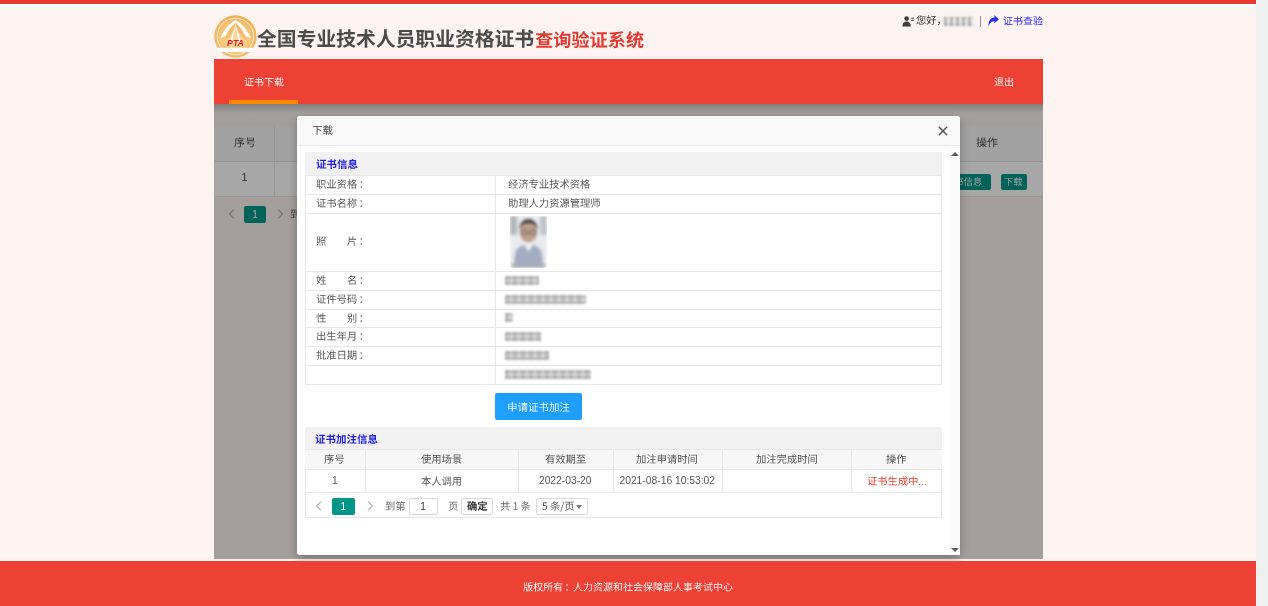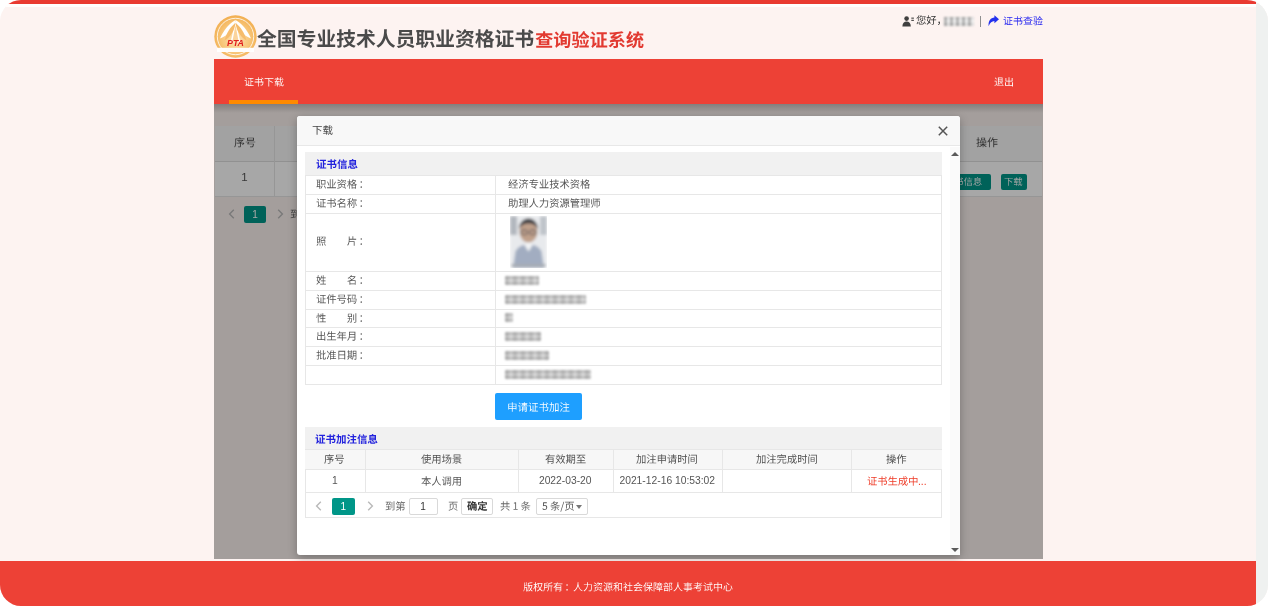--- a/index.html
+++ b/index.html
@@ -1,12 +1,12 @@
 <!DOCTYPE html>
-<html><head><meta charset="utf-8"><style>html,body{margin:0;padding:0}*{box-sizing:border-box}body{font-family:"Liberation Sans",sans-serif;}#page{position:relative;width:1268px;height:606px;overflow:hidden;background:#fdf3f1;border-radius:21px;}.abs{position:absolute;}</style></head><body>
+<html><head><meta charset="utf-8"><style>html,body{margin:0;padding:0}*{box-sizing:border-box}body{font-family:"Liberation Sans",sans-serif;}#page{position:relative;width:1268px;height:606px;overflow:hidden;background:#fdf3f1;}.abs{position:absolute;}</style></head><body>
 <div id="page">
 <div class="abs" style="left:1256.0px;top:0.0px;width:12.0px;height:606.0px;background:#eff1f0;"></div>
 <div class="abs" style="left:0.0px;top:0.0px;width:1256.0px;height:4.0px;background:#e93a31;"></div>
 <div class="abs" style="left:0.0px;top:4.0px;width:1256.0px;height:2.5px;background:#fffefd;"></div>
 <div class="abs" style="left:214.0px;top:14.5px;width:43.0px;height:43.0px;">
       <svg width="43" height="43" viewBox="0 0 43 43" style="display:block">
 <defs>
           <radialGradient id="g1" cx="50%" cy="55%" r="60%">
 <stop offset="0%" stop-color="#fde3b5"></stop>
             <stop offset="55%" stop-color="#f8c679"></stop>
@@ -278,21 +278,21 @@
         <path d="M5.4 -7.6H7.8V-6.6H5.4ZM4.7 -8.2V-6.0H8.5V-8.2ZM4.3 -4.9H5.7V-3.8H4.3ZM7.5 -4.9H8.9V-3.8H7.5ZM1.6 -8.7V-6.6H0.5V-5.9H1.6V-3.6C1.2 -3.4 0.7 -3.3 0.4 -3.2L0.6 -2.4L1.6 -2.8V-0.1C1.6 0.0 1.6 0.1 1.5 0.1C1.4 0.1 1.1 0.1 0.7 0.1C0.8 0.3 0.9 0.6 1.0 0.8C1.5 0.8 1.8 0.7 2.1 0.6C2.3 0.5 2.4 0.3 2.4 -0.1V-3.1L3.4 -3.5L3.3 -4.2L2.4 -3.9V-5.9H3.3V-6.6H2.4V-8.7ZM6.2 -3.2V-2.4H3.5V-1.8H5.8C5.0 -1.0 3.9 -0.3 2.9 -0.0C3.0 0.1 3.2 0.4 3.3 0.6C4.4 0.2 5.5 -0.5 6.2 -1.3V0.8H7.0V-1.4C7.6 -0.6 8.6 0.1 9.5 0.5C9.6 0.3 9.8 0.1 10.0 -0.1C9.1 -0.4 8.1 -1.1 7.4 -1.8H9.8V-2.4H7.0V-3.2H9.6V-5.5H6.9V-3.2H6.3V-5.5H3.7V-3.2Z M15.7 -8.5C15.2 -7.0 14.4 -5.5 13.4 -4.6C13.6 -4.4 13.9 -4.2 14.0 -4.0C14.6 -4.6 15.1 -5.4 15.5 -6.2H16.2V0.8H17.0V-1.7H20.1V-2.4H17.0V-4.0H20.0V-4.7H17.0V-6.2H20.2V-6.9H15.9C16.1 -7.4 16.3 -7.9 16.5 -8.3ZM13.2 -8.6C12.7 -7.0 11.7 -5.5 10.7 -4.5C10.8 -4.3 11.0 -3.9 11.1 -3.7C11.5 -4.1 11.8 -4.5 12.1 -5.0V0.8H12.9V-6.2C13.3 -6.9 13.7 -7.6 14.0 -8.4Z" fill="#4f4f4f"></path>
       </svg>
     </div>
 <div class="abs" style="left:304.5px;top:474.5px;width:60.5px;font-size:10.3px;color:#555;text-align:center;">1</div>
 <div style="position:absolute;left:420.9px;top:475.6px;">
       <svg width="41.2" height="10.7" viewBox="-0.00 -8.86 41.20 10.71" style="display:block;overflow:visible">
         <path d="M4.7 -8.6V-6.5H0.7V-5.7H3.8C3.0 -3.9 1.8 -2.3 0.4 -1.4C0.6 -1.3 0.8 -1.0 0.9 -0.8C2.4 -1.8 3.8 -3.7 4.6 -5.7H4.7V-1.9H2.3V-1.1H4.7V0.8H5.6V-1.1H8.0V-1.9H5.6V-5.7H5.7C6.5 -3.7 7.8 -1.8 9.3 -0.8C9.5 -1.1 9.7 -1.3 9.9 -1.5C8.5 -2.3 7.2 -4.0 6.5 -5.7H9.7V-6.5H5.6V-8.6Z M15.0 -8.6C15.0 -7.0 15.0 -2.0 10.7 0.2C11.0 0.3 11.2 0.6 11.4 0.8C13.9 -0.6 15.0 -2.9 15.5 -4.9C16.0 -3.0 17.1 -0.5 19.7 0.7C19.8 0.5 20.0 0.3 20.2 0.1C16.6 -1.5 16.0 -5.9 15.8 -7.1C15.9 -7.7 15.9 -8.2 15.9 -8.6Z M21.7 -8.0C22.2 -7.5 22.9 -6.8 23.2 -6.3L23.8 -6.9C23.5 -7.3 22.8 -8.0 22.2 -8.4ZM21.0 -5.4V-4.7H22.5V-1.1C22.5 -0.6 22.1 -0.2 21.9 0.0C22.1 0.1 22.3 0.4 22.4 0.5C22.5 0.4 22.8 0.2 24.2 -0.9C24.0 -0.5 23.8 0.0 23.5 0.4C23.7 0.5 24.0 0.7 24.1 0.8C25.1 -0.6 25.2 -2.8 25.2 -4.3V-7.5H29.4V-0.1C29.4 0.0 29.4 0.1 29.2 0.1C29.1 0.1 28.6 0.1 28.0 0.1C28.1 0.3 28.3 0.6 28.3 0.8C29.0 0.8 29.5 0.8 29.7 0.7C30.0 0.5 30.1 0.3 30.1 -0.1V-8.2H24.5V-4.3C24.5 -3.4 24.5 -2.2 24.2 -1.2C24.1 -1.3 24.1 -1.5 24.0 -1.7L23.2 -1.1V-5.4ZM27.0 -7.2V-6.3H25.9V-5.7H27.0V-4.7H25.6V-4.1H29.0V-4.7H27.6V-5.7H28.8V-6.3H27.6V-7.2ZM25.9 -3.2V-0.4H26.5V-0.8H28.6V-3.2ZM26.5 -2.7H28.0V-1.4H26.5Z M32.5 -7.9V-4.2C32.5 -2.7 32.4 -0.9 31.2 0.4C31.4 0.5 31.7 0.7 31.8 0.9C32.6 0.0 33.0 -1.2 33.1 -2.3H35.7V0.7H36.5V-2.3H39.3V-0.2C39.3 -0.0 39.2 0.0 39.0 0.0C38.8 0.0 38.1 0.1 37.4 0.0C37.5 0.2 37.6 0.6 37.6 0.8C38.6 0.8 39.2 0.8 39.6 0.6C39.9 0.5 40.0 0.3 40.0 -0.2V-7.9ZM33.2 -7.2H35.7V-5.5H33.2ZM39.3 -7.2V-5.5H36.5V-7.2ZM33.2 -4.8H35.7V-3.1H33.2C33.2 -3.5 33.2 -3.8 33.2 -4.2ZM39.3 -4.8V-3.1H36.5V-4.8Z" fill="#555555"></path>
       </svg>
     </div>
 <div class="abs" style="left:518.0px;top:474.5px;width:94.5px;font-size:10.3px;color:#555;text-align:center;">2022-03-20</div>
-<div class="abs" style="left:612.5px;top:474.5px;width:109.5px;font-size:10.3px;color:#555;text-align:center;">2021-12-16 10:53:02</div>
+<div class="abs" style="left:612.5px;top:474.5px;width:109.5px;font-size:10.3px;color:#555;text-align:center;">2021-08-16 10:53:02</div>
 <div style="position:absolute;left:866.5px;top:475.6px;">
       <svg width="51.5" height="10.7" viewBox="-0.00 -8.86 51.50 10.71" style="display:block;overflow:visible">
         <path d="M1.1 -7.9C1.6 -7.4 2.3 -6.8 2.6 -6.3L3.2 -6.9C2.8 -7.3 2.1 -7.9 1.6 -8.4ZM3.6 -0.3V0.4H9.9V-0.3H7.5V-3.7H9.5V-4.4H7.5V-7.1H9.7V-7.9H4.0V-7.1H6.7V-0.3H5.3V-5.3H4.5V-0.3ZM0.5 -5.4V-4.7H2.0V-1.1C2.0 -0.6 1.6 -0.2 1.4 0.0C1.5 0.1 1.8 0.4 1.9 0.5C2.0 0.3 2.3 0.1 4.1 -1.3C4.0 -1.4 3.8 -1.7 3.7 -1.9L2.7 -1.2V-5.4Z M17.7 -7.8C18.3 -7.4 19.2 -6.8 19.6 -6.4L20.1 -6.9C19.7 -7.3 18.8 -7.9 18.1 -8.3ZM11.6 -6.8V-6.1H14.6V-4.1H10.9V-3.3H14.6V0.8H15.4V-3.3H19.2C19.1 -1.8 18.9 -1.2 18.7 -1.0C18.6 -0.9 18.5 -0.9 18.3 -0.9C18.1 -0.9 17.4 -0.9 16.7 -1.0C16.9 -0.8 17.0 -0.4 17.0 -0.2C17.6 -0.2 18.3 -0.2 18.6 -0.2C18.9 -0.2 19.2 -0.3 19.4 -0.5C19.7 -0.8 19.9 -1.6 20.0 -3.7C20.0 -3.8 20.0 -4.1 20.0 -4.1H18.5V-6.8H15.4V-8.6H14.6V-6.8ZM15.4 -4.1V-6.1H17.8V-4.1Z M23.1 -8.5C22.7 -7.0 22.0 -5.6 21.2 -4.7C21.4 -4.6 21.7 -4.3 21.8 -4.2C22.2 -4.7 22.6 -5.3 22.9 -5.9H25.4V-3.6H22.3V-2.9H25.4V-0.3H21.2V0.5H30.4V-0.3H26.2V-2.9H29.5V-3.6H26.2V-5.9H29.9V-6.7H26.2V-8.7H25.4V-6.7H23.3C23.5 -7.2 23.7 -7.7 23.8 -8.3Z M36.5 -8.6C36.5 -8.1 36.5 -7.5 36.6 -6.9H32.2V-4.0C32.2 -2.7 32.1 -0.9 31.3 0.4C31.5 0.5 31.8 0.7 31.9 0.9C32.9 -0.5 33.0 -2.5 33.0 -4.0V-4.1H34.9C34.9 -2.3 34.8 -1.6 34.7 -1.5C34.6 -1.4 34.5 -1.4 34.4 -1.4C34.2 -1.4 33.7 -1.4 33.3 -1.4C33.4 -1.2 33.5 -0.9 33.5 -0.7C34.0 -0.7 34.5 -0.7 34.7 -0.7C35.0 -0.7 35.2 -0.8 35.3 -1.0C35.6 -1.3 35.6 -2.1 35.7 -4.5C35.7 -4.6 35.7 -4.8 35.7 -4.8H33.0V-6.1H36.6C36.7 -4.5 37.0 -3.0 37.4 -1.8C36.7 -1.0 35.9 -0.4 35.0 0.1C35.1 0.3 35.4 0.6 35.5 0.8C36.3 0.3 37.0 -0.3 37.7 -0.9C38.2 0.1 38.8 0.8 39.6 0.8C40.4 0.8 40.6 0.2 40.8 -1.5C40.6 -1.6 40.3 -1.8 40.1 -1.9C40.0 -0.6 39.9 -0.0 39.6 -0.0C39.1 -0.0 38.6 -0.6 38.3 -1.6C39.0 -2.6 39.6 -3.8 40.1 -5.2L39.3 -5.3C39.0 -4.3 38.5 -3.4 38.0 -2.5C37.7 -3.5 37.5 -4.8 37.4 -6.1H40.7V-6.9H37.3C37.3 -7.5 37.3 -8.0 37.3 -8.6ZM37.8 -8.1C38.5 -7.8 39.3 -7.3 39.7 -6.9L40.1 -7.4C39.7 -7.8 38.9 -8.3 38.3 -8.6Z M45.9 -8.7V-6.8H42.2V-1.9H43.0V-2.6H45.9V0.8H46.7V-2.6H49.7V-2.0H50.5V-6.8H46.7V-8.7ZM43.0 -3.3V-6.1H45.9V-3.3ZM49.7 -3.3H46.7V-6.1H49.7Z" fill="#ee3a26"></path>
       </svg>
     </div>
 <div class="abs" style="left:918.0px;top:476px;font-size:10.3px;color:#ee3a26;">...</div>
 <div class="abs" style="left:314.5px;top:501.3px;width:7.0px;height:10.0px;">
       <svg width="7" height="10" viewBox="0 0 7 10" style="display:block">
         <path d="M5.8 0.8 L1.6 5 L5.8 9.2" fill="none" stroke="#b9b9b9" stroke-width="1.4"></path>
       </svg>

